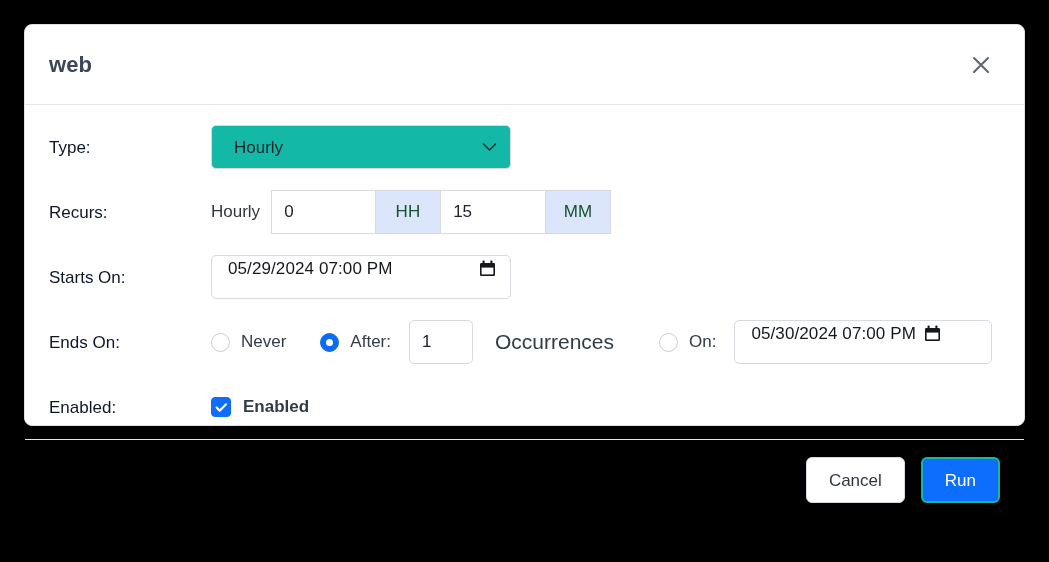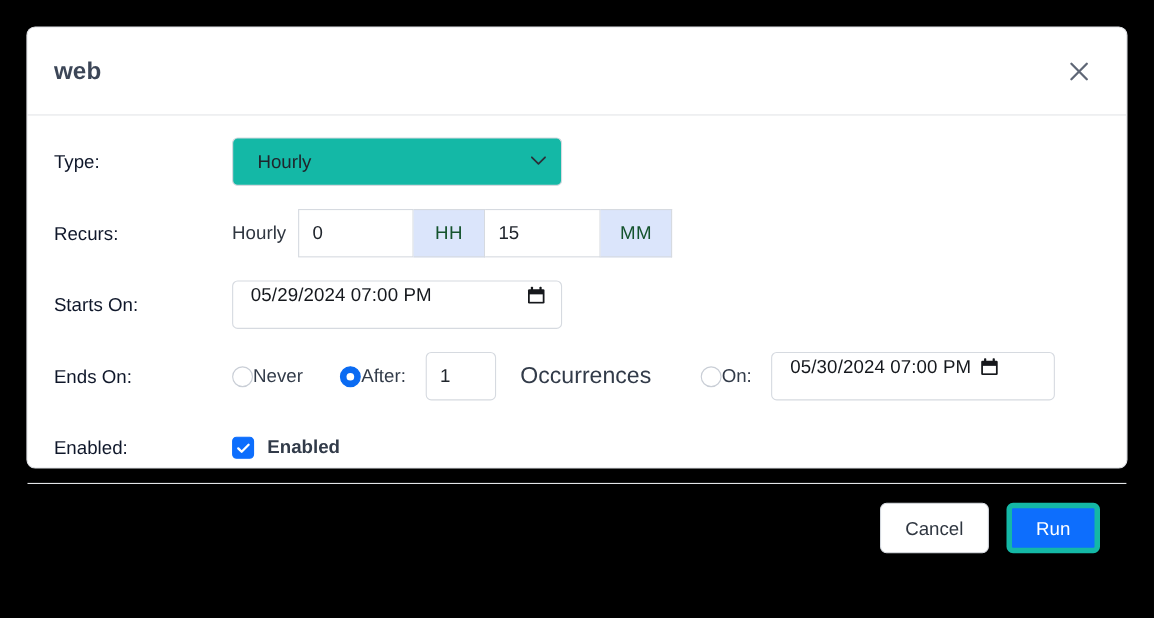--- a/index.html
+++ b/index.html
@@ -149,20 +149,21 @@
   }
   .dt-field.starts { width: 300px; justify-content: space-between; }
   .dt-field.ends   { width: 258px; justify-content: flex-start; gap: 8px; }
   .dt-text { white-space: nowrap; letter-spacing: .1px; }
   .cal-icon { flex: 0 0 auto; color: #16181c; display: flex; }
 
   
   .radio-item {
     display: inline-flex;
     align-items: center;
+    gap: 11px;
     cursor: pointer;
   }
   .radio {
     width: 19px; height: 19px;
     border-radius: 50%;
     border: 1.6px solid #c9ced6;
     background: #ffffff;
     flex: 0 0 auto;
     position: relative;
   }
@@ -234,21 +235,21 @@
     line-height: 1;
   }
   .btn-cancel {
     background: #ffffff;
     border: 1px solid #d6dae0;
     color: #2f3640;
     min-width: 93px;
   }
   .btn-run {
     background: #0d6efd;
-    border: 5px solid #14b8a6;
+    border: 2px solid #14b8a6;
     color: #ffffff;
     min-width: 65px;
   }
 
   
   .gap-34 { width: 34px; flex: 0 0 34px; }
   .gap-22 { width: 22px; flex: 0 0 22px; }
   .gap-18 { width: 18px; flex: 0 0 18px; }
   .gap-45 { width: 45px; flex: 0 0 45px; }
 </style>

